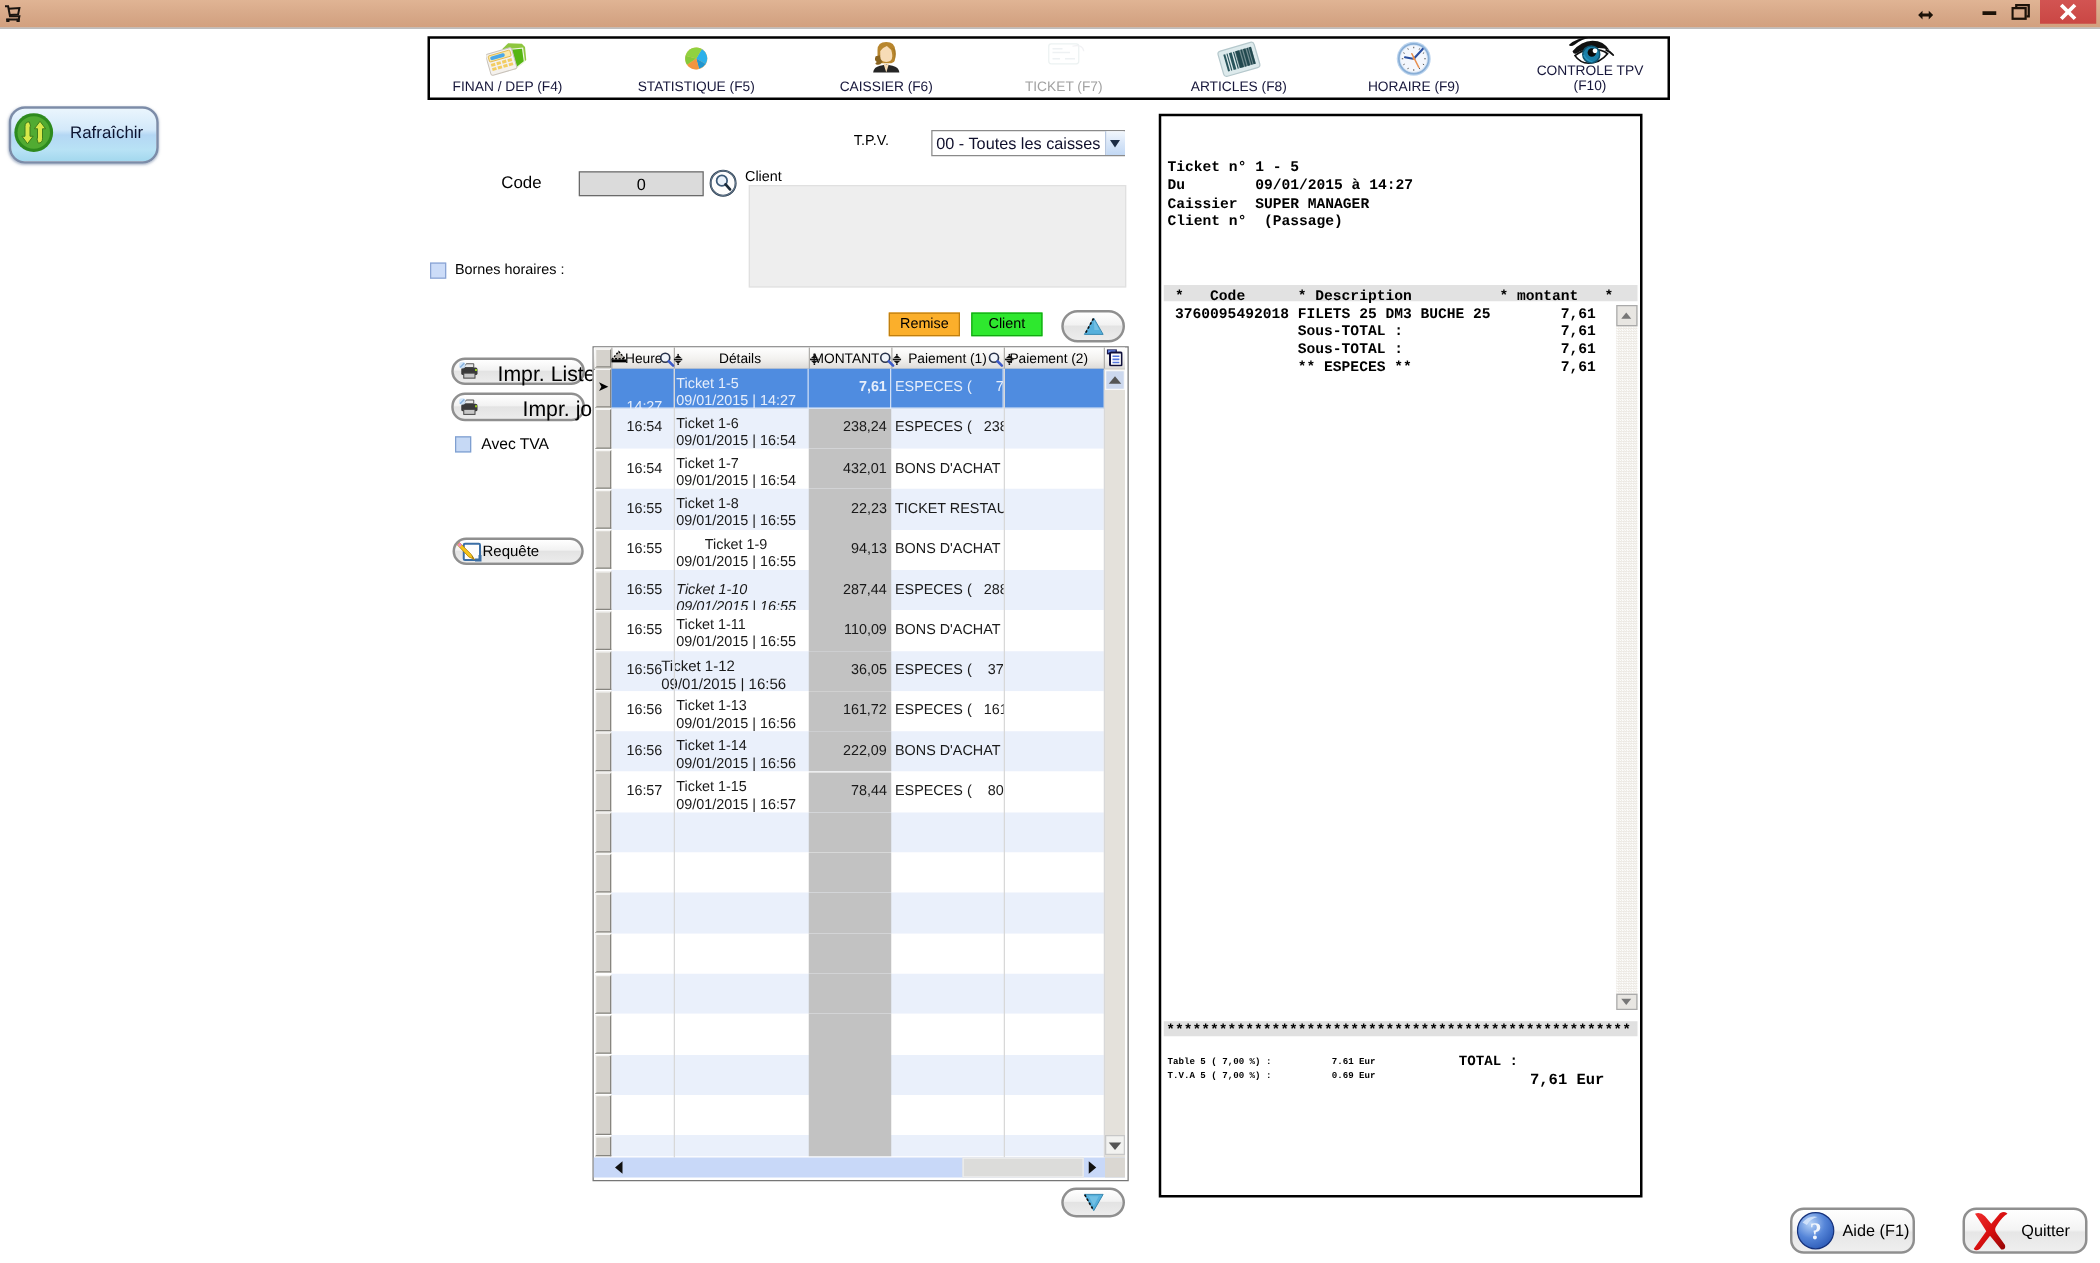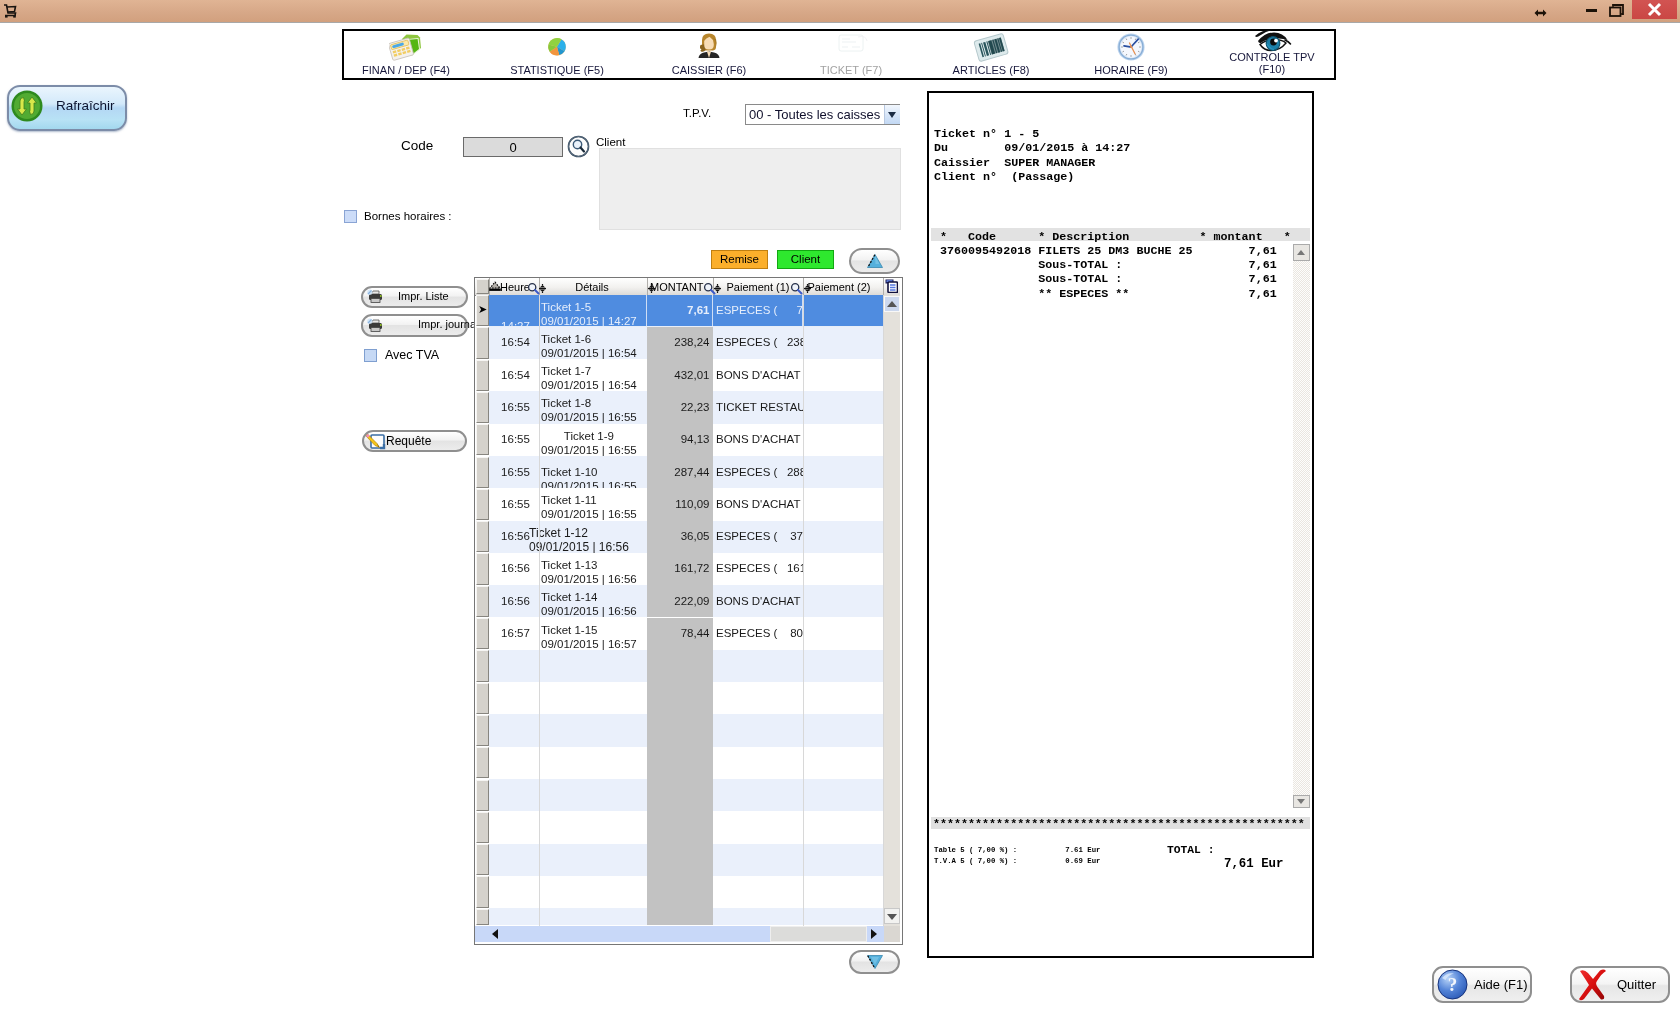--- a/index.html
+++ b/index.html
@@ -13,21 +13,21 @@
 #closebtn svg{position:absolute;left:15px;top:2px;}
 
 #toolbar{left:342px;top:29px;width:994px;height:51px;border:2px solid #000;background:#fff;box-sizing:border-box;}
 .titem{position:absolute;text-align:center;font-size:11px;color:#16163a;}
 .ticon{position:absolute;}
 
 .pill{position:absolute;border:2px solid #8f8f8f;border-radius:12px;
   background:linear-gradient(#ffffff,#f2f2f2 45%,#e3e3e3 50%,#ececec);box-sizing:border-box;}
 .pill2{position:absolute;border:2px solid #8f8f8f;border-radius:14px;
   background:linear-gradient(#ffffff,#f2f2f2 45%,#e3e3e3 50%,#ececec);box-sizing:border-box;}
-.ptxt{position:absolute;font-size:11px;color:#000;white-space:nowrap;}
+.ptxt{position:absolute;font-size:17px;color:#000;white-space:nowrap;}
 
 #grid{left:474px;top:277px;width:427px;height:666px;border:1px solid #767676;background:#fff;box-sizing:content-box;}
 .gcell{position:absolute;overflow:hidden;}
 .hdr{background:linear-gradient(#ffffff,#f2f1ef 55%,#dddbd8);border-bottom:1px solid #8a8a8a;}
 .selcell{background:#d5d2cc;border-top:1px solid #f6f5f3;border-left:1px solid #f6f5f3;
   border-bottom:1px solid #87857f;border-right:1px solid #87857f;box-sizing:border-box;}
 .mono{font-family:"Liberation Mono",monospace;font-weight:bold;color:#000;}
 pre{margin:0;}
 </style></head><body>
 <div id="page">
@@ -332,21 +332,21 @@
 <div class="abs gcell selcell" style="left:475.5px;top:424.20px;width:13px;height:31.30px;"></div>
 <div class="abs" style="left:493.5px;top:433.20px;width:44.0px;text-align:center;font-size:11.5px;color:#1a1a1a;">16:55</div>
 <div class="abs" style="left:541.0px;top:428.70px;font-size:11.5px;line-height:14px;color:#1a1a1a;white-space:pre;text-align:center;">Ticket 1-9
 09/01/2015 | 16:55</div>
 <div class="abs" style="left:647.0px;top:433.20px;width:62.5px;text-align:right;font-size:11.5px;color:#1a1a1a;">94,13</div>
 <div class="abs" style="left:716.0px;top:433.20px;width:87.0px;overflow:hidden;font-size:11.5px;color:#1a1a1a;white-space:pre;">BONS D'ACHAT (</div>
 <div class="abs" style="left:488.5px;top:456.00px;width:394.5px;height:32.30px;background:#eaf0fb;"></div>
 <div class="abs" style="left:647.0px;top:456.00px;width:66.0px;height:32.30px;background:#c2c2c2;"></div>
 <div class="abs gcell selcell" style="left:475.5px;top:456.50px;width:13px;height:31.30px;"></div>
 <div class="abs" style="left:493.5px;top:465.50px;width:44.0px;text-align:center;font-size:11.5px;color:#1a1a1a;">16:55</div>
-<div class="abs" style="left:541.0px;top:465px;font-size:11.5px;line-height:14px;color:#1a1a1a;white-space:pre;">Ticket 1-10
+<div class="abs" style="left:541.0px;top:465px;font-size:11.5px;line-height:14px;color:#1a1a1a;white-space:pre;font-style:italic;">Ticket 1-10
 09/01/2015 | 16:55</div>
 <div class="abs" style="left:647.0px;top:465.50px;width:62.5px;text-align:right;font-size:11.5px;color:#1a1a1a;">287,44</div>
 <div class="abs" style="left:716.0px;top:465.50px;width:87.0px;overflow:hidden;font-size:11.5px;color:#1a1a1a;white-space:pre;">ESPECES (   288,1</div>
 <div class="abs" style="left:488.5px;top:488.30px;width:394.5px;height:32.30px;background:#ffffff;"></div>
 <div class="abs" style="left:647.0px;top:488.30px;width:66.0px;height:32.30px;background:#c2c2c2;"></div>
 <div class="abs gcell selcell" style="left:475.5px;top:488.80px;width:13px;height:31.30px;"></div>
 <div class="abs" style="left:493.5px;top:497.80px;width:44.0px;text-align:center;font-size:11.5px;color:#1a1a1a;">16:55</div>
 <div class="abs" style="left:541.0px;top:493.30px;font-size:11.5px;line-height:14px;color:#1a1a1a;white-space:pre;">Ticket 1-11
 09/01/2015 | 16:55</div>
 <div class="abs" style="left:647.0px;top:497.80px;width:62.5px;text-align:right;font-size:11.5px;color:#1a1a1a;">110,09</div>

